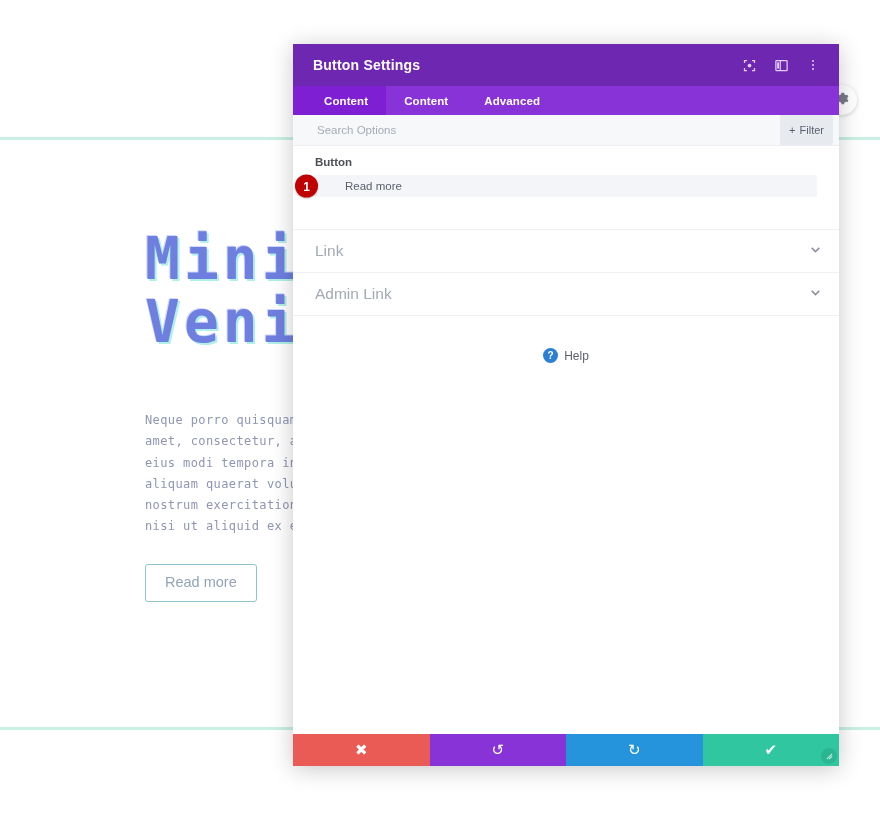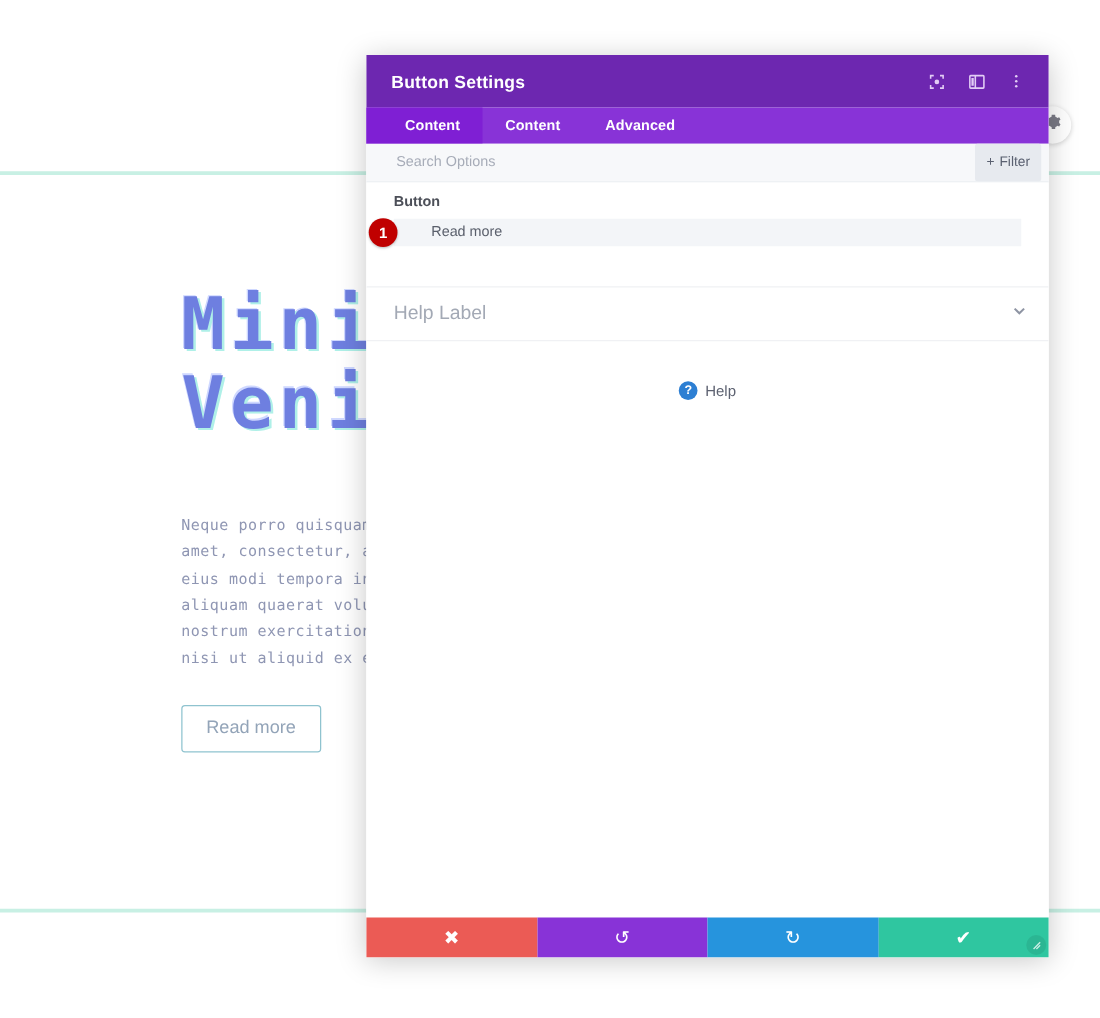--- a/index.html
+++ b/index.html
@@ -392,23 +392,33 @@
 
 
       <div class="field-block">
         <div class="field-label">Button</div>
         <div class="field-row">
           <div class="step-badge">1</div>
           <input class="text-input" type="text" value="Read more" style="">
         </div>
       </div>
 
-
       <div class="section-head collapsed">
-        <div class="section-title muted">Help Label</div>
+        <div class="section-title muted">Link</div>
+        <div class="sec-icons">
+          <span>
+            <svg width="13" height="13" viewBox="0 0 24 24" fill="none" stroke="currentColor" stroke-width="3" aria-hidden="true">
+              <polyline points="5 9 12 16 19 9"></polyline>
+            </svg>
+          </span>
+        </div>
+      </div>
+
+      <div class="section-head collapsed">
+        <div class="section-title muted">Admin Link</div>
         <div class="sec-icons">
           <span>
             <svg width="13" height="13" viewBox="0 0 24 24" fill="none" stroke="currentColor" stroke-width="3" aria-hidden="true">
               <polyline points="5 9 12 16 19 9"></polyline>
             </svg>
           </span>
         </div>
       </div>
 
       <div class="help-row">

